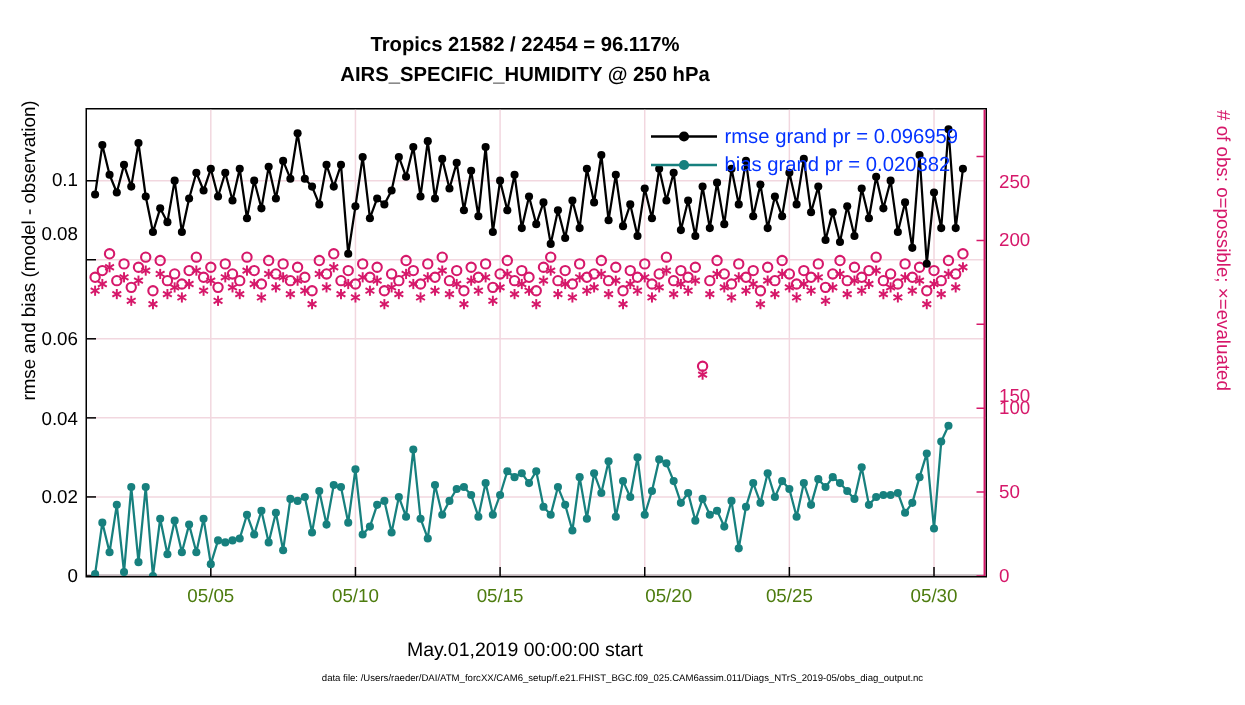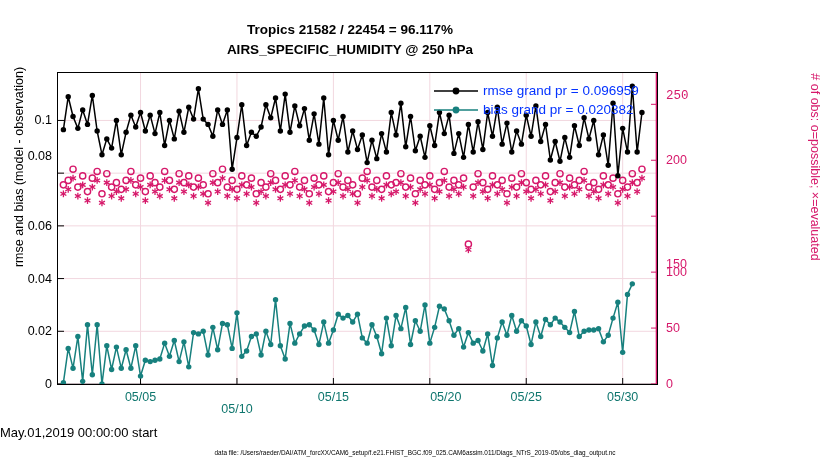--- a/index.html
+++ b/index.html
@@ -15,29 +15,29 @@
   #plotbox{position:absolute;left:57px;top:72px;width:601px;height:313px;
            border:1.2px solid #000;box-sizing:border-box;background:#fff;}
 
   svg{display:block;}
 
   
   .ylab{position:absolute;text-align:right;font-size:12.5px;color:#000;
         width:48px;transform:translateY(-50%);}
   .yrlab{position:absolute;text-align:left;font-size:12.5px;color:#D6186A;
          width:48px;transform:translateY(-50%);left:666px;}
-  .xlab{position:absolute;top:390px;font-size:12.5px;color:#0f766e;
+  .xlab{position:absolute;top:390px;font-size:12.5px;color:#4d7c0f;
         transform:translateX(-50%);white-space:nowrap;}
 
   #ytitle{position:absolute;left:-146px;top:160px;width:330px;text-align:center;
           font-size:12.5px;color:#000;transform:rotate(-90deg);}
   #yrtitle{position:absolute;left:650px;top:160px;width:330px;text-align:center;
            font-size:12.5px;color:#D6186A;transform:rotate(90deg);}
 
-  #xcaption{position:absolute;top:425px;left:0;width:700px;
+  #xcaption{position:absolute;top:425px;left:0;width:700px;text-align:center;
             font-size:13px;color:#000;}
   #datafile{position:absolute;top:449px;left:0;width:830px;text-align:center;
             font-size:6.4px;color:#000;font-family:"Liberation Sans",sans-serif;}
 
   #legend{position:absolute;left:433px;top:81px;}
   .legrow{display:flex;align-items:center;height:19px;}
   .legtxt{font-size:13.5px;color:#0433FF;margin-left:4px;white-space:nowrap;}
   .legsamp{width:46px;height:14px;}
 </style>
 </head>
@@ -817,25 +817,25 @@
       <div class="ylab" style="left: 4px; top: 225.864px;">0.06</div>
       <div class="ylab" style="left: 4px; top: 156px;">0.08</div>
       <div class="ylab" style="left: 4px; top: 120.441px;">0.1</div>
     </div>
   <div id="yrlabels">
       <div class="yrlab" style="top: 384px;">0</div>
       <div class="yrlab" style="top: 328.065px;">50</div>
       <div class="yrlab" style="top: 272.129px;">100</div>
       <div class="yrlab" style="top: 216.194px; margin-top: 48px;">150</div>
       <div class="yrlab" style="top: 160.259px;">200</div>
-      <div class="yrlab" style="top: 96px; font-family: Liberation Mono, monospace;">250</div>
+      <div class="yrlab" style="top: 121px;">250</div>
     </div>
   <div id="xlabels">
       <div class="xlab" style="left: 140.541px;">05/05</div>
-      <div class="xlab" style="left: 236.967px; margin-top: 12px;">05/10</div>
+      <div class="xlab" style="left: 236.967px;">05/10</div>
       <div class="xlab" style="left: 333.393px;">05/15</div>
       <div class="xlab" style="left: 429.82px; margin-left: 16px;">05/20</div>
       <div class="xlab" style="left: 526.246px;">05/25</div>
       <div class="xlab" style="left: 622.672px;">05/30</div>
     </div>
 
   <div id="ytitle">rmse and bias (model - observation)</div>
   <div id="yrtitle"># of obs: o=possible; ×=evaluated</div>
 
   <div id="legend">

